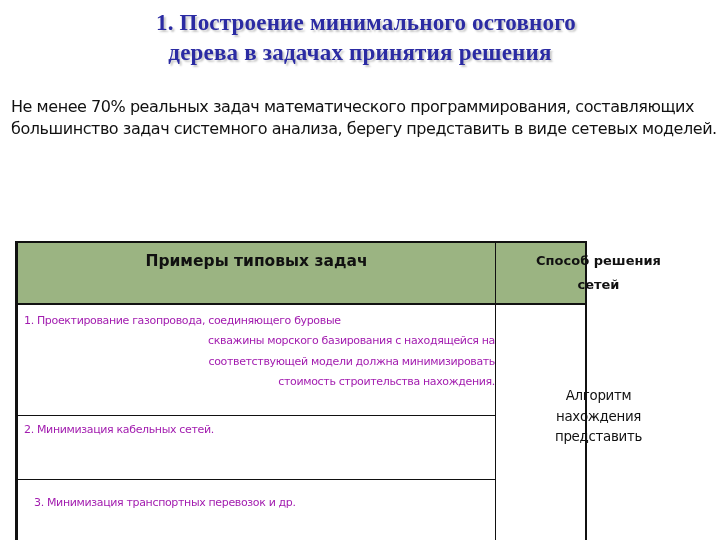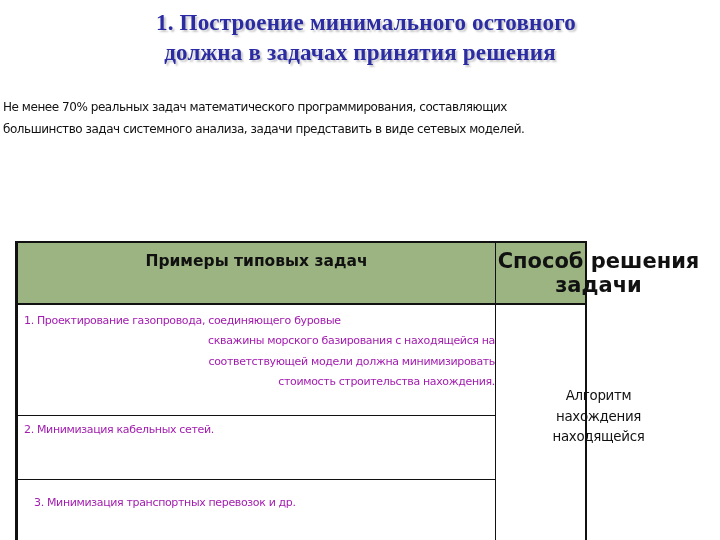--- a/index.html
+++ b/index.html
@@ -25,25 +25,25 @@
       font-size: 23px;
       line-height: 30px;
       color: #2b2ba3;
       text-shadow: 2px 2px 2px #c8c8c8;
       letter-spacing: 0.2px;
     }
     .title .line1 { display: block; padding-left: 12px; }
     .title .line2 { display: block; }
     .intro {
       position: absolute;
-      left: 3px;
+      left: 11px;
       top: 96px;
       width: 710px;
       font-family: "DejaVu Sans", sans-serif;
-      font-size: 12px;
+      font-size: 16px;
       line-height: 22px;
       color: #111111;
       letter-spacing: -0.45px;
     }
     .intro span { display: block; white-space: nowrap; }
 
     .tbl {
       position: absolute;
       left: 15px;
       top: 209px;
@@ -83,21 +83,21 @@
     }
     .hdr-right {
       position: absolute;
       left: 478px;
       top: 0;
       width: 205px;
       height: 60px;
       text-align: center;
       font-family: "DejaVu Sans", sans-serif;
       font-weight: bold;
-      font-size: 21px;
+      font-size: 13px;
       line-height: 24px;
       padding-top: 6px;
       box-sizing: border-box;
       color: #111;
     }
     .col-div {
       position: absolute;
       left: 477px;
       top: 0;
       width: 1px;
@@ -151,34 +151,34 @@
       box-sizing: border-box;
       letter-spacing: -0.3px;
     }
     .right-cell span { display: block; }
   </style>
 </head>
 <body>
 
 <div class="title">
   <span class="line1">1.  Построение минимального остовного</span>
-  <span class="line2">должна в задачах принятия решения</span>
+  <span class="line2">дерева в задачах принятия решения</span>
 </div>
 
 <div class="intro">
   <span>Не менее 70% реальных задач математического программирования, составляющих</span>
-  <span>большинство задач системного анализа, задачи представить в виде сетевых моделей.</span>
+  <span>большинство задач системного анализа, берегу представить в виде сетевых моделей.</span>
 </div>
 
 <div class="tbl">
   <div class="hdr">
     <div class="hdr-left">Примеры типовых  задач</div>
     <div class="hdr-right">
       <span style="display:block">Способ решения</span>
-      <span style="display:block">задачи</span>
+      <span style="display:block">сетей</span>
     </div>
   </div>
 
   <div class="col-div"></div>
 
   <div class="row row1">
     <span class="first">1. Проектирование газопровода, соединяющего буровые</span>
     <span class="cont">скважины морского базирования с находящейся на</span>
     <span class="cont">соответствующей модели должна минимизировать</span>
     <span class="cont">стоимость строительства нахождения.</span>
@@ -188,15 +188,15 @@
     <span>2. Минимизация кабельных сетей.</span>
   </div>
 
   <div class="row row3">
     <span>3. Минимизация транспортных перевозок и др.</span>
   </div>
 
   <div class="right-cell">
     <span>Алгоритм</span>
     <span>нахождения</span>
-    <span>находящейся</span>
+    <span>представить</span>
   </div>
 </div>
 
 </body></html>

